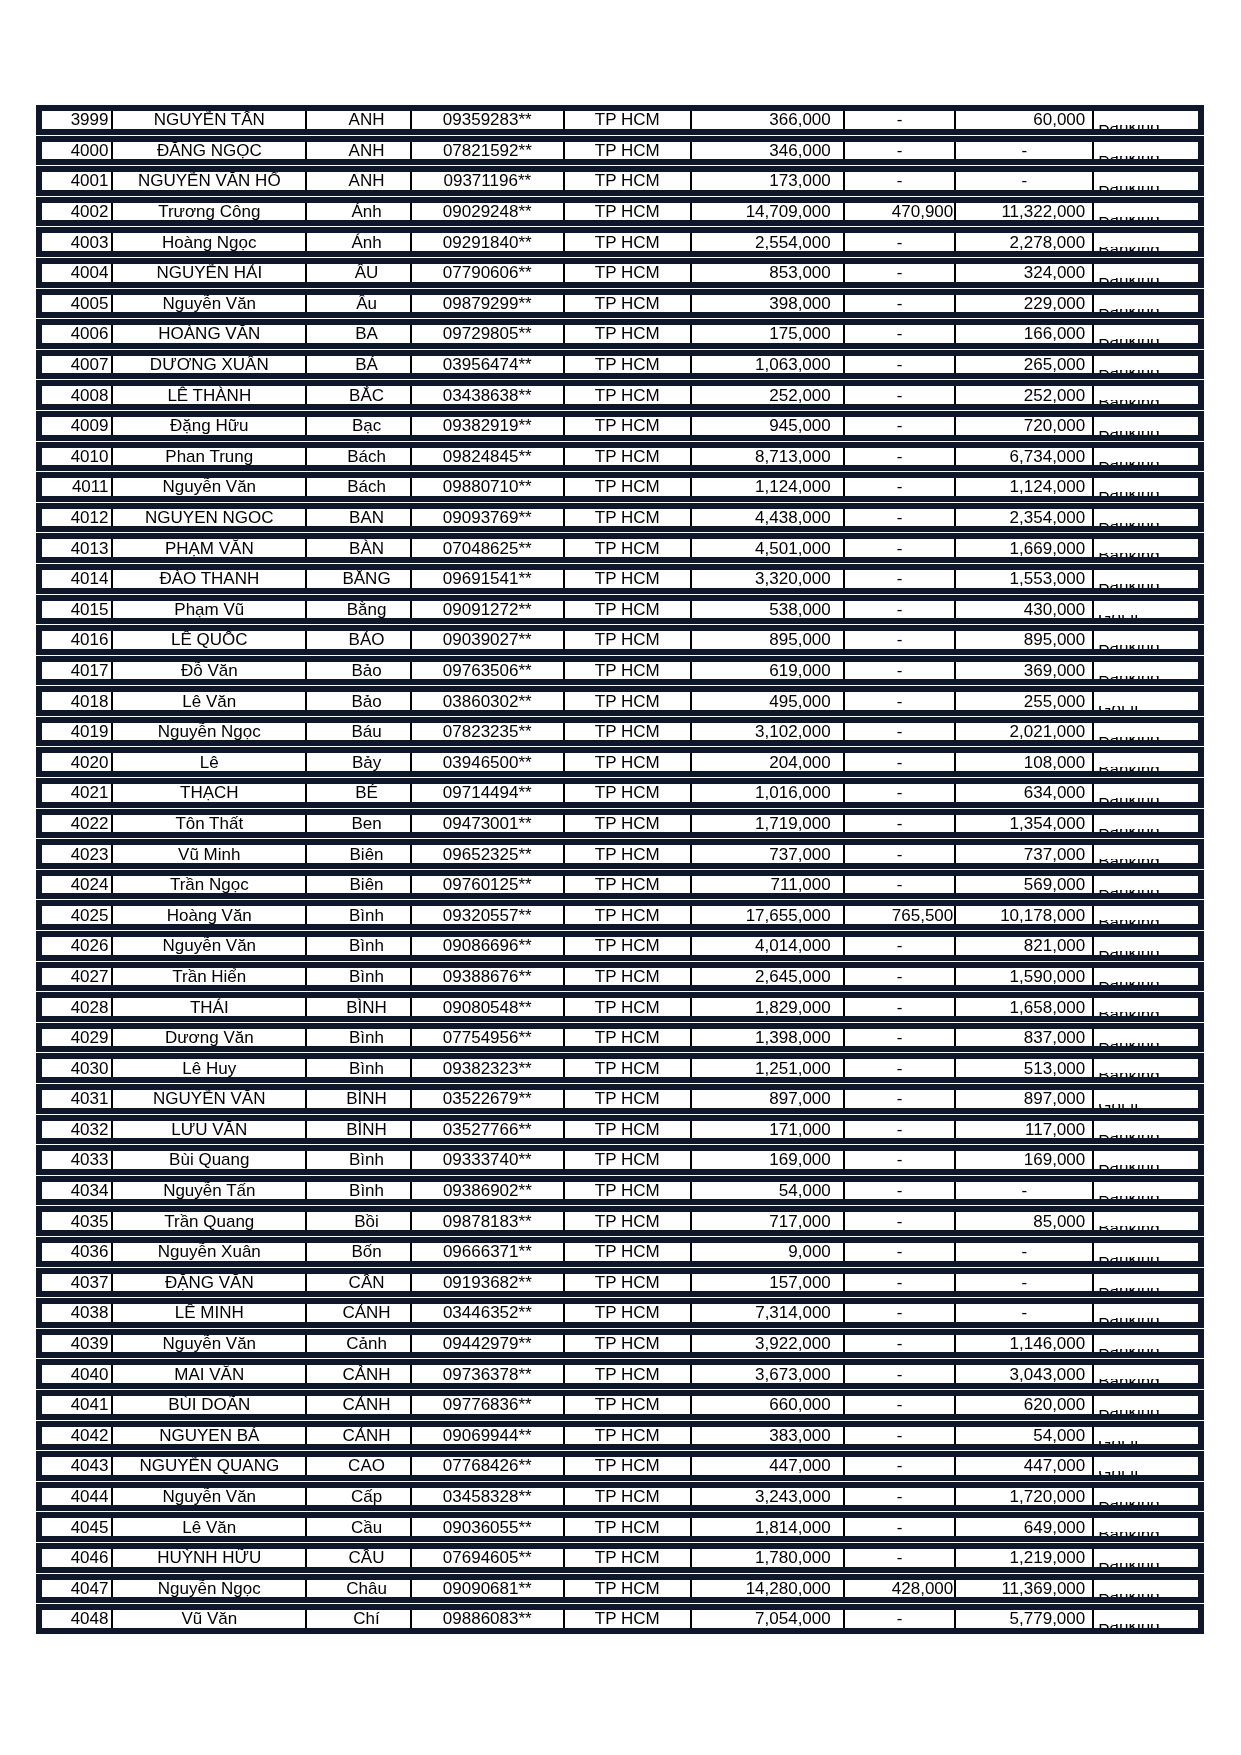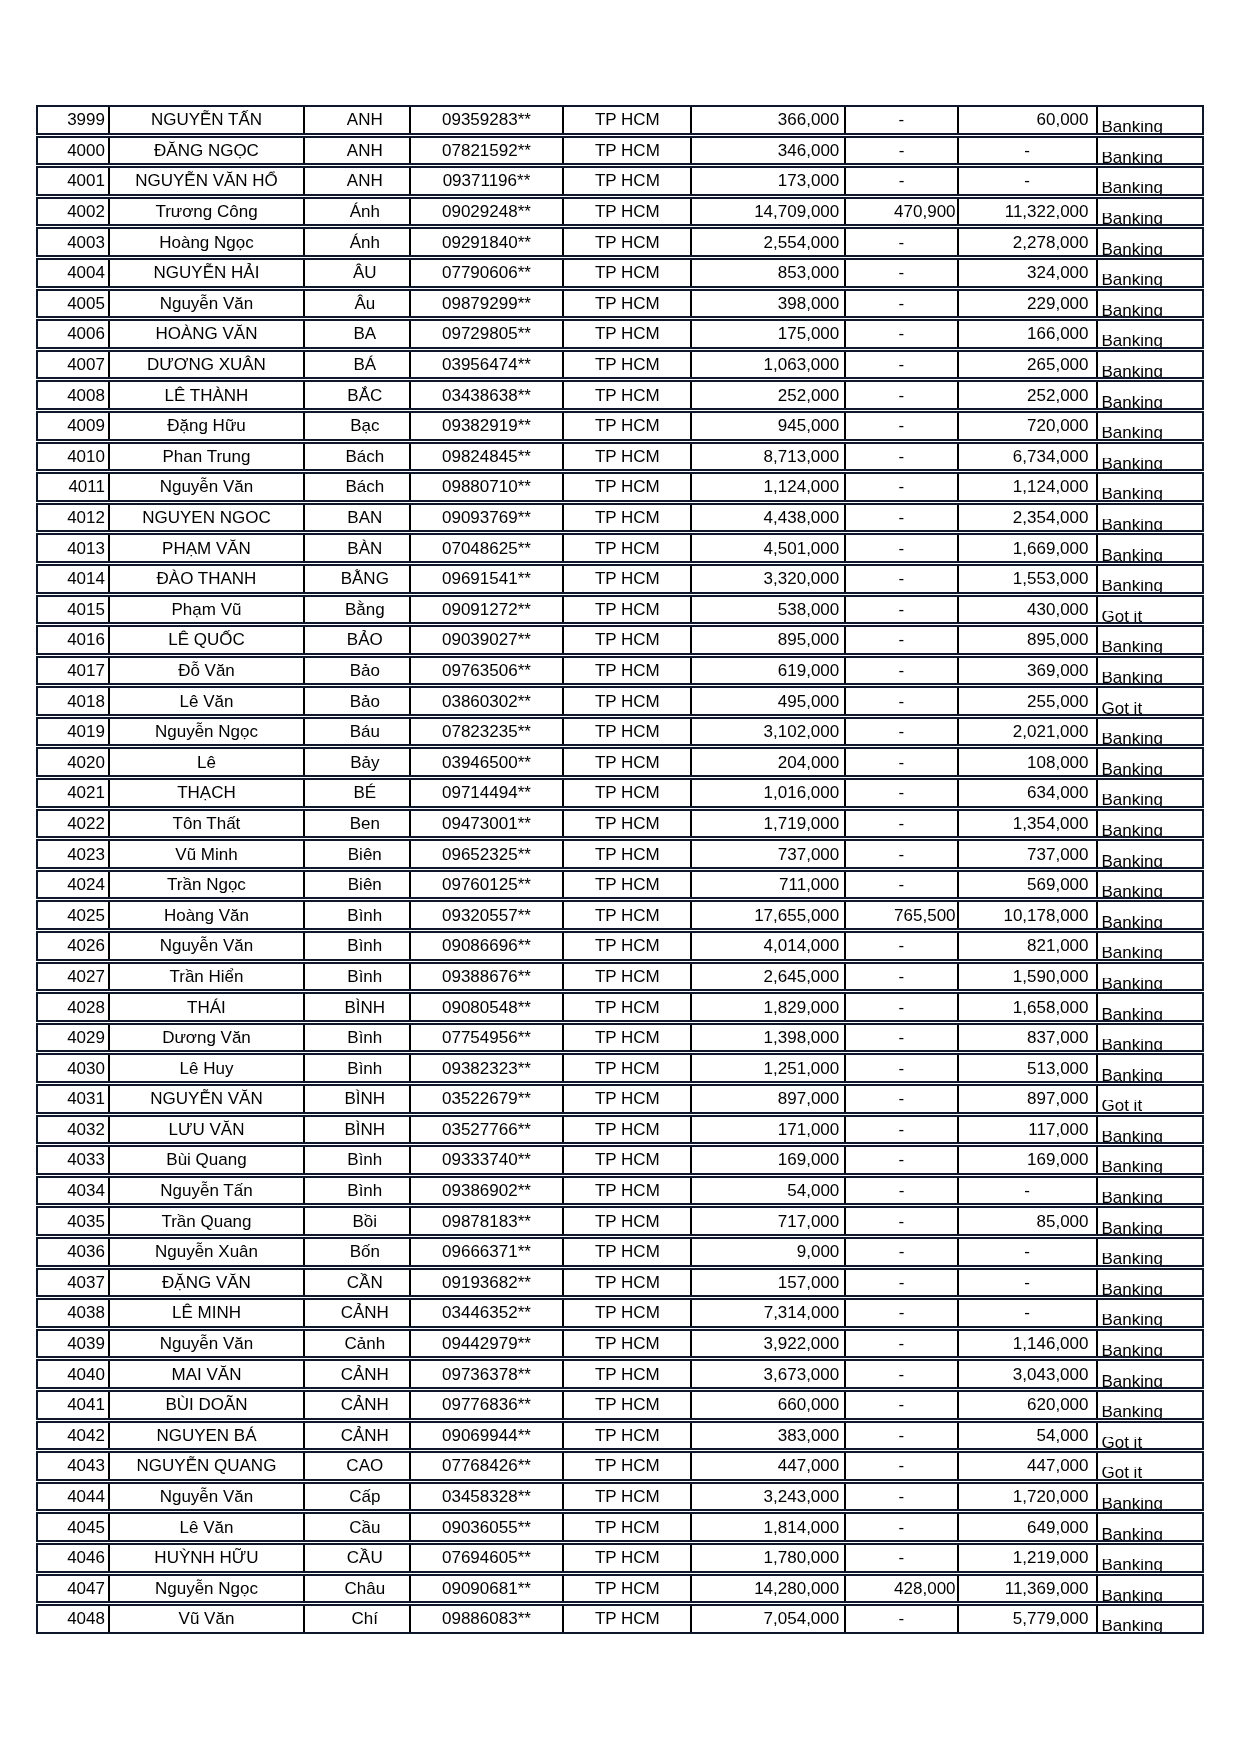--- a/index.html
+++ b/index.html
@@ -17,42 +17,42 @@
   #table {
     position: absolute;
     left: 36px;
     top: 105px;
     width: 1168px;
   }
   .row {
     display: flex;
     height: 29.6px;
     box-sizing: border-box;
-    border: 2px solid #0f172a;
+    border: 6px solid #0f172a;
     margin-bottom: 1px;
     background: #fff;
     justify-content: center;
   }
   .cell {
     box-sizing: border-box;
     border-right: 2px solid #000;
     display: flex;
     align-items: center;
     overflow: hidden;
     white-space: nowrap;
     font-size: 17px;
     line-height: 1;
   }
   .cell:last-child { border-right: none; }
   .cell:nth-child(1) { width: 6.25%;  justify-content: flex-end;   padding-right: 3px; }
   .cell:nth-child(2) { width: 16.95%; justify-content: center; }
   .cell:nth-child(3) { width: 9.16%;  justify-content: center; padding-left: 16px; }
   .cell:nth-child(4) { width: 13.36%; justify-content: center; }
   .cell:nth-child(5) { width: 11.13%; justify-content: center; }
-  .cell:nth-child(6) { width: 12.24%; justify-content: flex-end;   padding-right: 5px; margin-left: 13px; }
+  .cell:nth-child(6) { width: 12.24%; justify-content: flex-end;   padding-right: 12px; margin-left: 13px; }
   .cell:nth-child(7) { width: 9.76%;  justify-content: flex-end;   padding-right: 1px; }
   .cell:nth-child(8) { width: 12.07%; justify-content: flex-end;   padding-right: 7px; }
   .cell:nth-child(9) { width: 9.08%;  justify-content: flex-start; padding-left: 4px; margin-top: 14px; }
   .cell.dash { justify-content: center; padding-right: 0; }
 </style>
 </head>
 <body>
 
 <div id="table">
     <div class="row">

